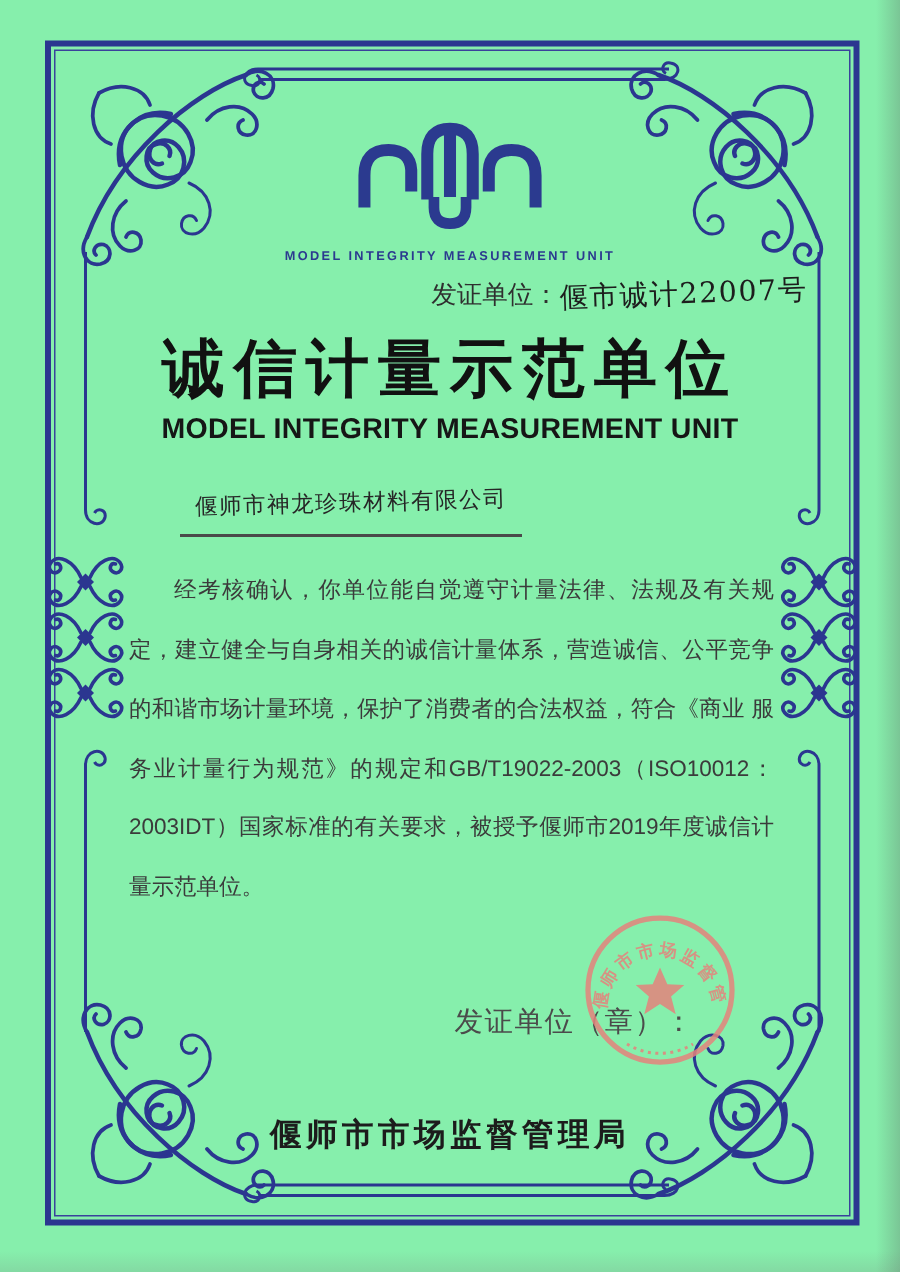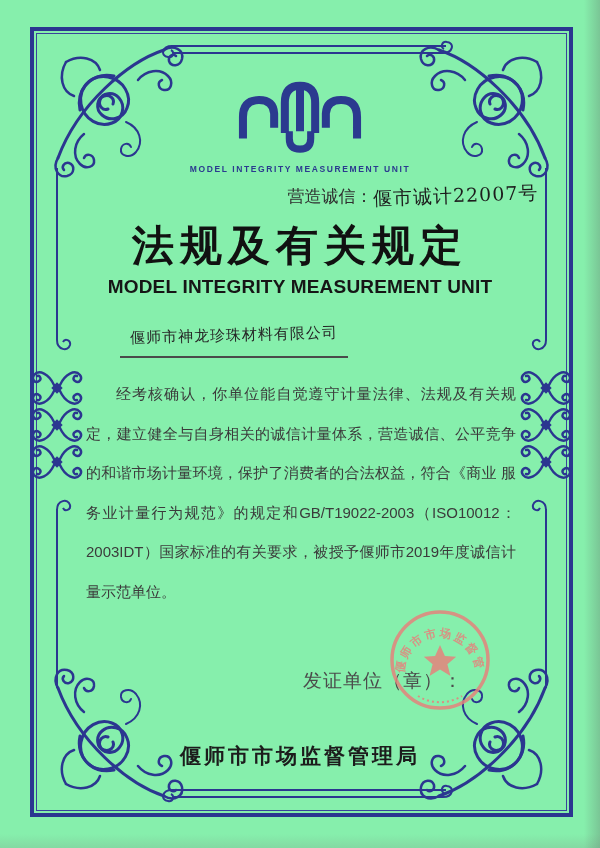--- a/index.html
+++ b/index.html
@@ -150,24 +150,24 @@
       <path stroke-width="9" d="M11,70 V46 Q11,27 29,27 Q45,27 46,42 V58"></path>
       <path stroke-width="9" d="M139,70 V46 Q139,27 121,27 Q105,27 104,42 V58"></path>
       <path stroke-width="9" d="M58,64 V30 Q58,11 75,11 Q92,11 92,30 V64"></path>
       <path stroke-width="9" d="M75,13 V62"></path>
       <path stroke-width="8" d="M63,62 V70 Q63,82 75,82 Q87,82 87,70 V62"></path>
     </svg>
     <div class="logo-caption">MODEL INTEGRITY MEASUREMENT UNIT</div>
   </div>
 
   <div class="cert-line">
-    <span>营造诚信：</span><span class="hand">偃市诚计22007号</span>
+    <span>发证单位：</span><span class="hand">偃市诚计22007号</span>
   </div>
 
-  <h1 class="title-zh">法规及有关规定</h1>
+  <h1 class="title-zh">诚信计量示范单位</h1>
   <h2 class="title-en">MODEL INTEGRITY MEASUREMENT UNIT</h2>
 
   <div class="company-line">
     <span class="hand">偃师市神龙珍珠材料有限公司</span>
   </div>
 
   <p class="body-text">经考核确认，你单位能自觉遵守计量法律、法规及有关规定，建立健全与自身相关的诚信计量体系，营造诚信、公平竞争的和谐市场计量环境，保护了消费者的合法权益，符合《商业 服务业计量行为规范》的规定和GB/T19022-2003（ISO10012：2003IDT）国家标准的有关要求，被授予偃师市2019年度诚信计量示范单位。</p>
 
   <div class="issuer-line">发证单位（章）：</div>
 

